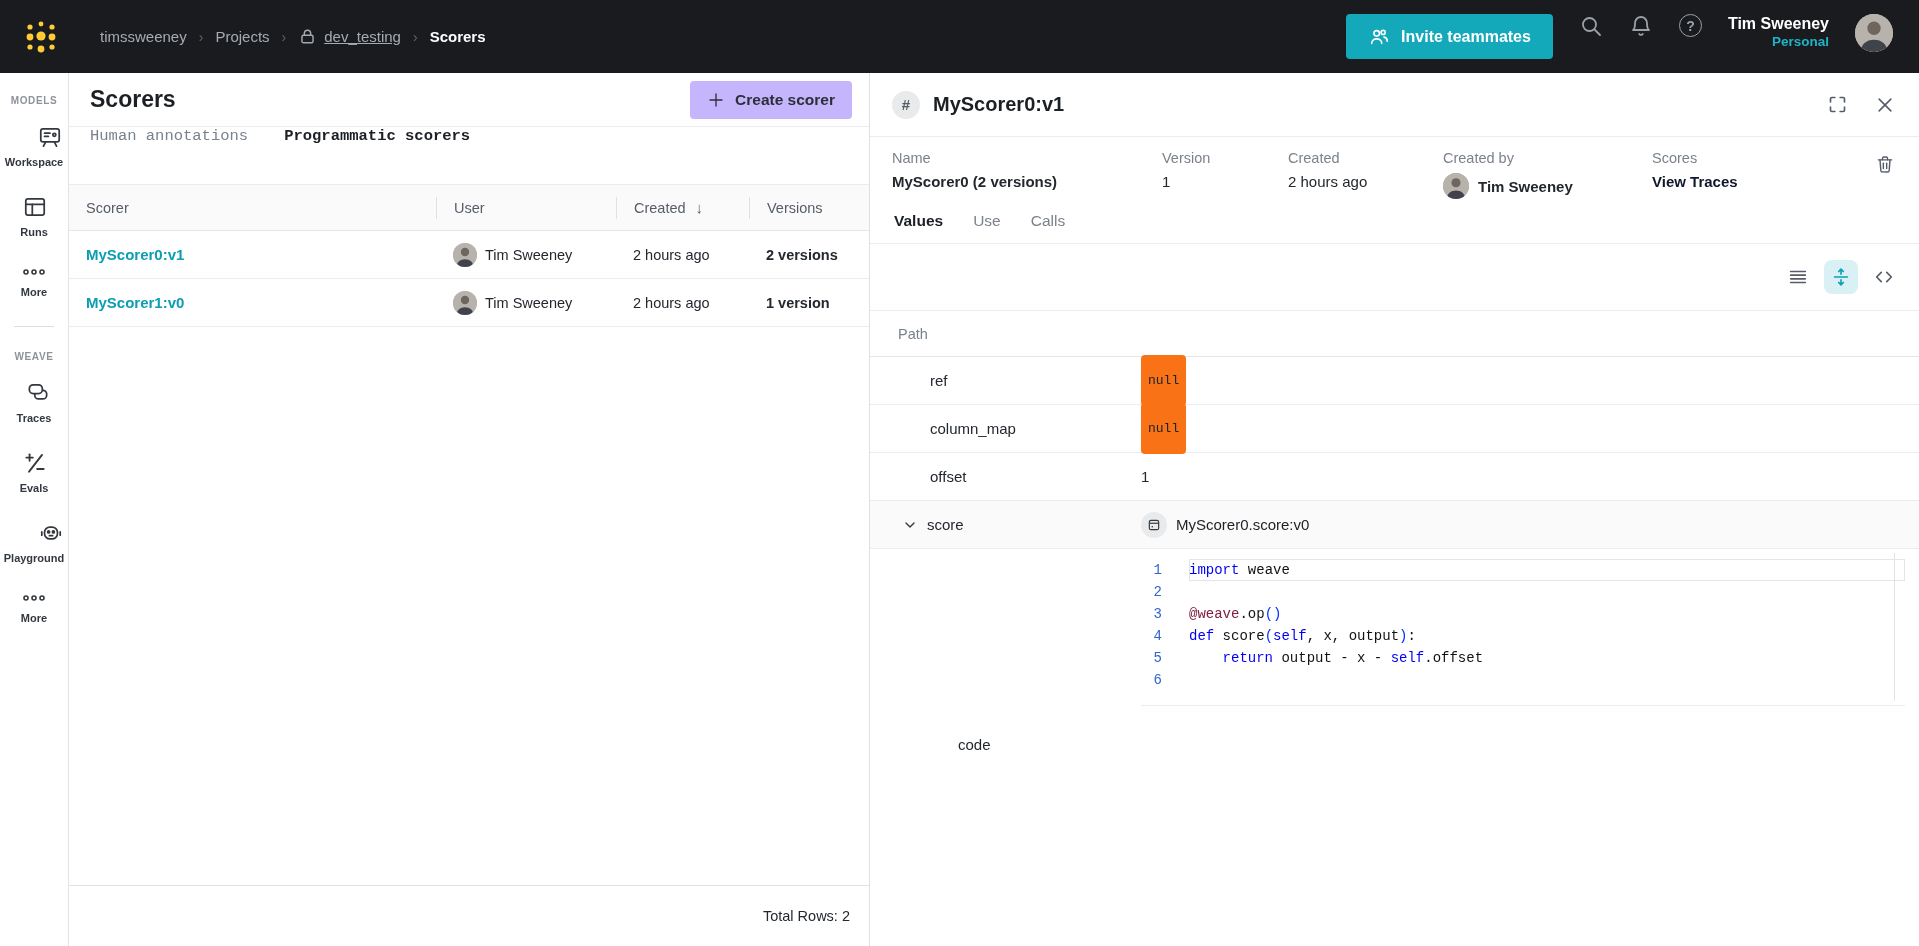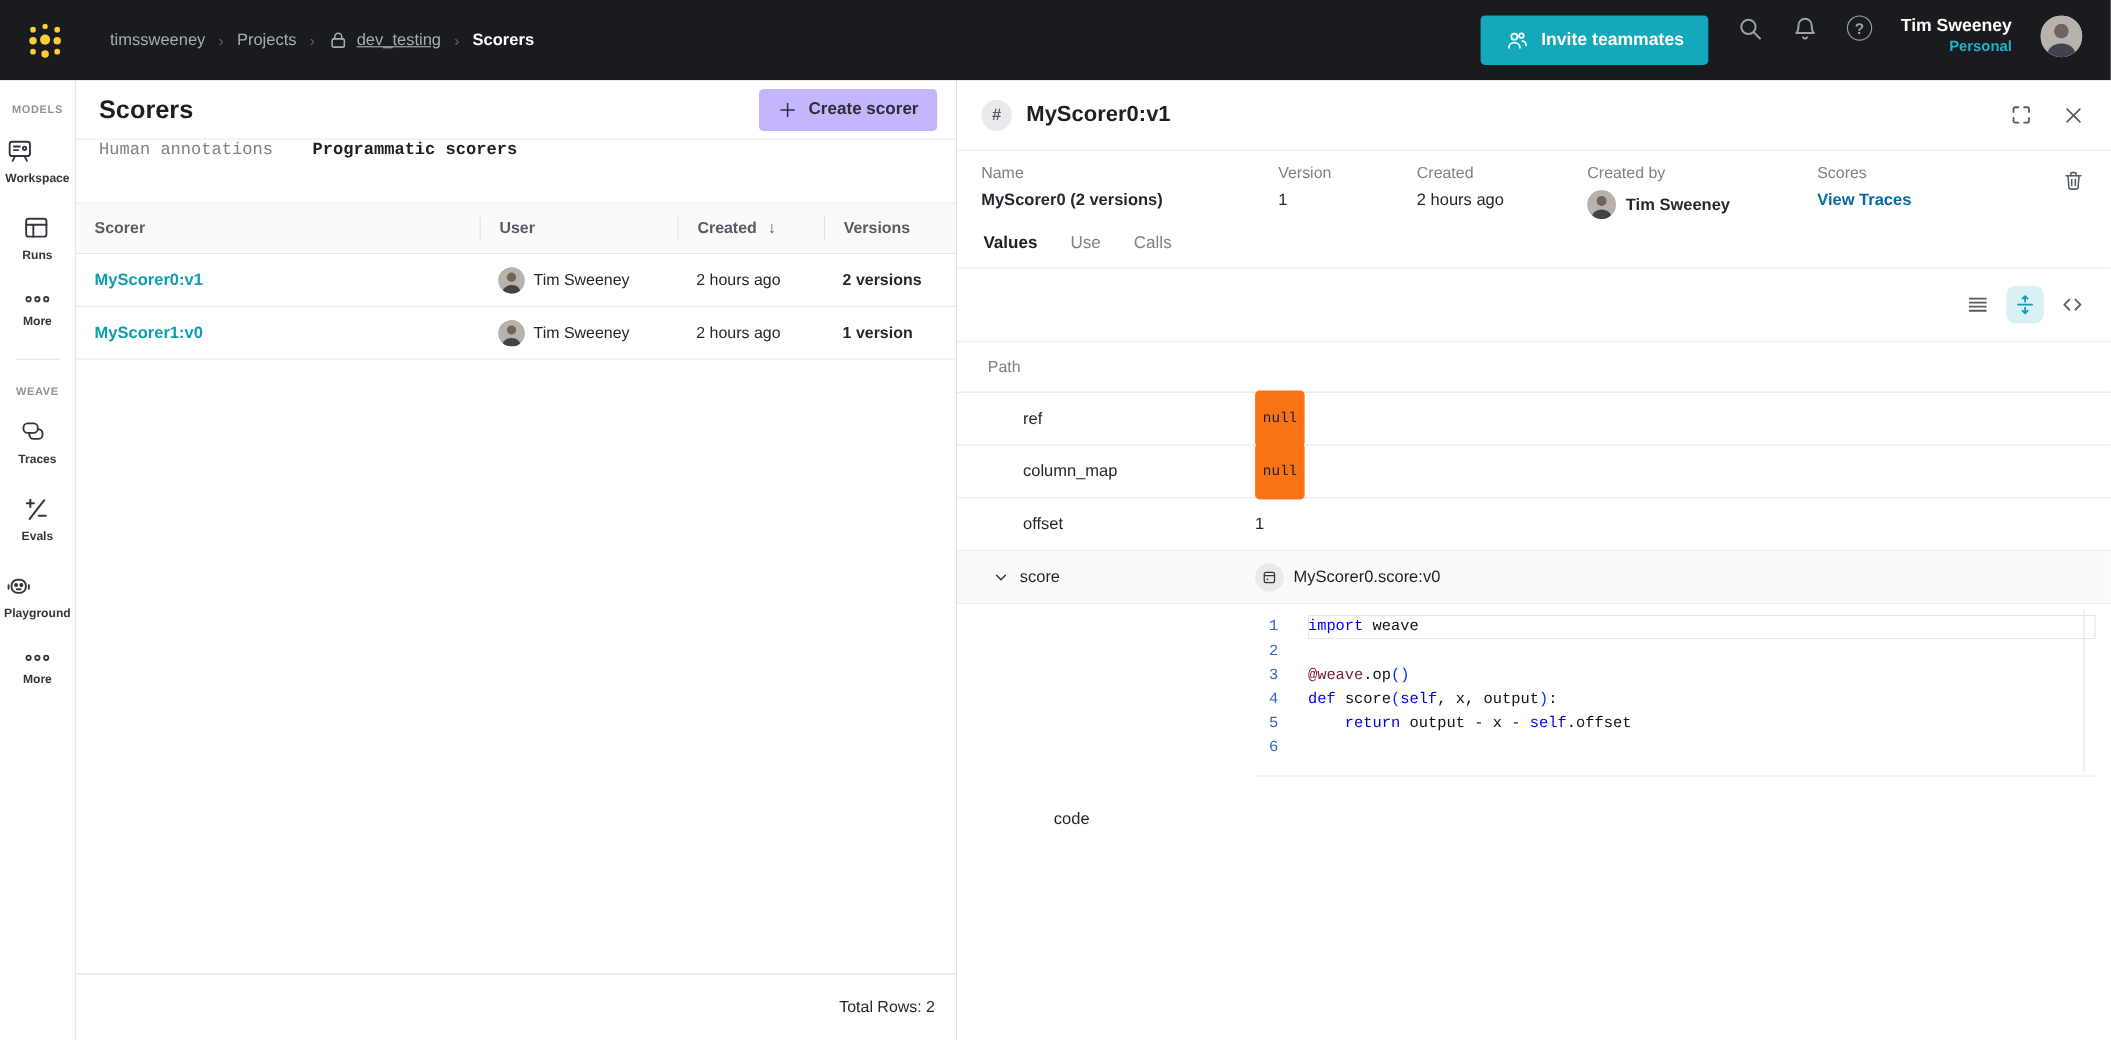--- a/index.html
+++ b/index.html
@@ -46,21 +46,21 @@
   .body-row { flex:1; display:flex; min-height:0; }
 
   
   .sidebar {
     width:69px; border-right:1px solid #e3e4e6; background:#fff; flex-shrink:0;
     display:flex; flex-direction:column; align-items:center; padding-top:22px;
   }
   .side-section-label {
     font-size:10px; font-weight:700; color:#8e939b; letter-spacing:.6px; margin-bottom:18px;
   }
-  .side-item { display:flex; flex-direction:column; align-items:flex-start; gap:6px; margin-bottom:26px; cursor:pointer; }
+  .side-item { display:flex; flex-direction:column; align-items:flex-end; gap:6px; margin-bottom:26px; cursor:pointer; }
   .side-item svg { color:#33383f; }
   .side-item .side-label { font-size:11px; font-weight:600; color:#33383f; }
   .side-divider { width:40px; border-top:1px solid #dcdee1; margin:2px 0 24px; }
 
   
   .left-panel { width:801px; flex-shrink:0; border-right:1px solid #dfe0e3; display:flex; flex-direction:column; background:#fff; }
   .lp-header {
     height:54px; display:flex; align-items:center; justify-content:space-between;
     padding:0 17px 0 21px; border-bottom:1px solid #ececee; flex-shrink:0;
   }
@@ -68,21 +68,21 @@
   .create-btn {
     background:#c4b5fd; border:none; border-radius:4px; height:38px; padding:0 17px;
     display:flex; align-items:center; gap:10px; font-size:15.5px; font-weight:600;
     color:#2b3037; font-family:inherit; cursor:pointer;
   }
   .lp-tabs { height:58px; display:flex; gap:36px; padding:0 21px; border-bottom:1px solid #ececee; flex-shrink:0;font-family:Liberation Mono, monospace; }
   .tab { font-size:15.5px; color:#7a828c; cursor:pointer; }
   .tab.active { color:#1c2025; font-weight:600; }
 
   .stable-header { height:46px; background:#fafafa; display:flex; align-items:center; border-bottom:1px solid #e4e5e7; flex-shrink:0; }
-  .sh-cell { font-size:14.5px; color:#565d68; display:flex; align-items:center; gap:10px; height:22px; padding-left:17px; cursor:pointer;font-weight:bold; }
+  .sh-cell { font-size:14.5px; color:#565d68; display:flex; align-items:center; gap:10px; height:22px; padding-left:17px; cursor:pointer; }
   .sh-cell + .sh-cell { border-left:1px solid #e0e1e3; }
   .col-scorer { flex:1; }
   .col-user { width:180px; flex-shrink:0; }
   .col-created { width:133px; flex-shrink:0; }
   .col-versions { width:120px; flex-shrink:0; }
   .sort-arrow { font-size:15px; color:#565d68; }
 
   .srow { height:48px; display:flex; align-items:center; border-bottom:1px solid #ececee; cursor:pointer; }
   .srow > div { padding-left:17px; }
   .scorer-link { color:#0c9db2; font-size:15px; font-weight:600; text-decoration:none; cursor:pointer; }
@@ -112,21 +112,21 @@
   .meta-field.f-name { width:270px; }
   .meta-field.f-version { width:126px; }
   .meta-field.f-created { width:155px; }
   .meta-field.f-createdby { width:209px; }
   .meta-field.f-scores { flex:1; }
   .meta-label { font-size:14.5px; color:#7a828c; }
   .meta-value { font-size:15px; color:#23282e; }
   .meta-value.strong { font-weight:600; }
   .meta-user { display:flex; align-items:center; gap:9px; font-weight:600; }
   .trash-btn { color:#565d68; cursor:pointer; margin-top:3px; }
-  .link-dark { color:#0369a1; font-weight:600; cursor:pointer; }
+  .link-dark { color:#0f172a; font-weight:600; cursor:pointer; }
 
   .rp-tabs { height:45px; display:flex; align-items:center; gap:30px; padding:0 24px; border-bottom:1px solid #ececee; flex-shrink:0; }
   .rp-toolbar {
     height:67px; display:flex; align-items:center; justify-content:flex-end; gap:9px;
     padding-right:18px; border-bottom:1px solid #ececee; flex-shrink:0;
   }
   .tool-btn { width:34px; height:34px; border:none; background:transparent; border-radius:8px; display:flex; align-items:center; justify-content:center; color:#565d68; cursor:pointer; }
   .tool-btn.active-teal { background:#d9f1f5; color:#0e9fb4; }
 
   .kv-header { height:46px; display:flex; align-items:center; border-bottom:1px solid #e4e5e7; flex-shrink:0; }

